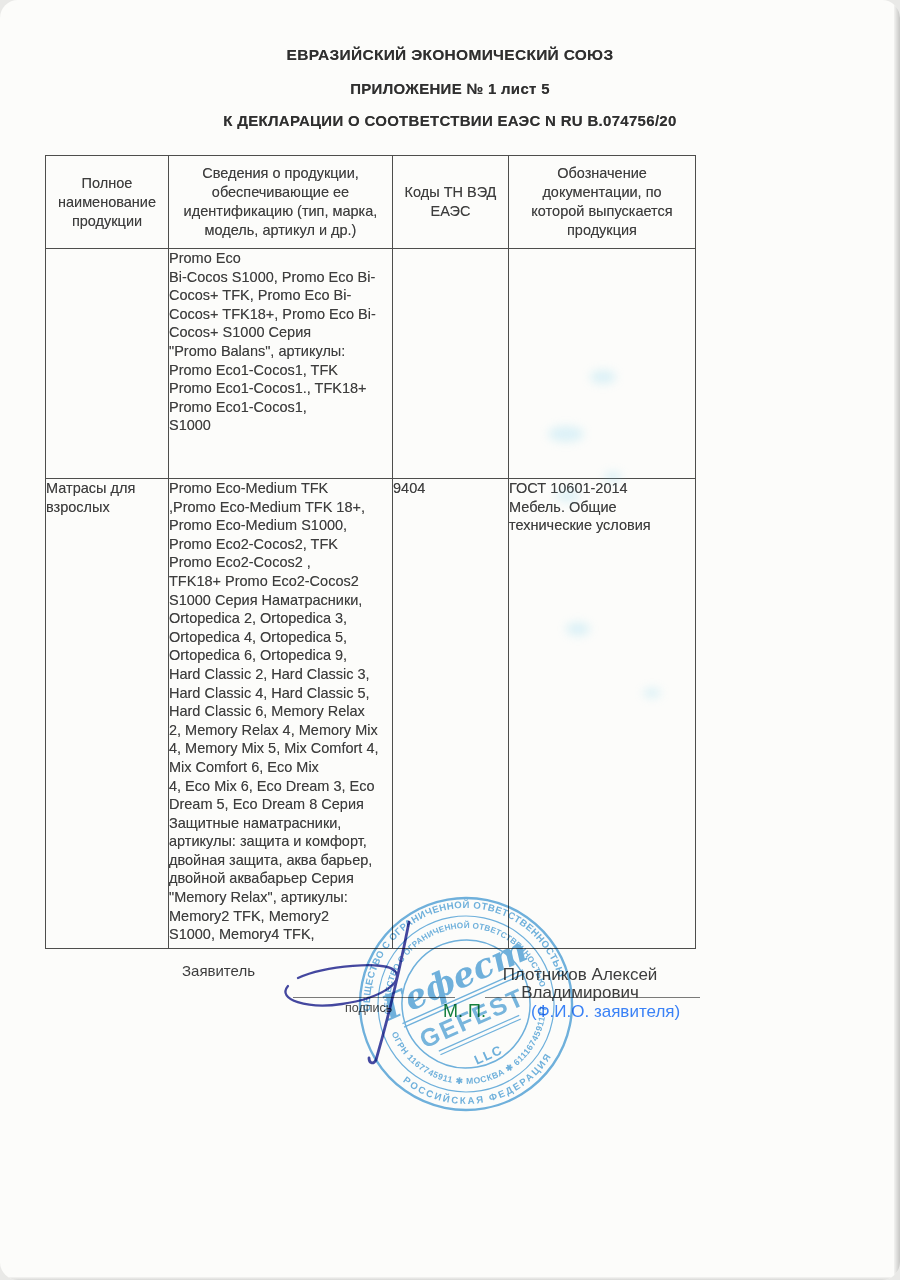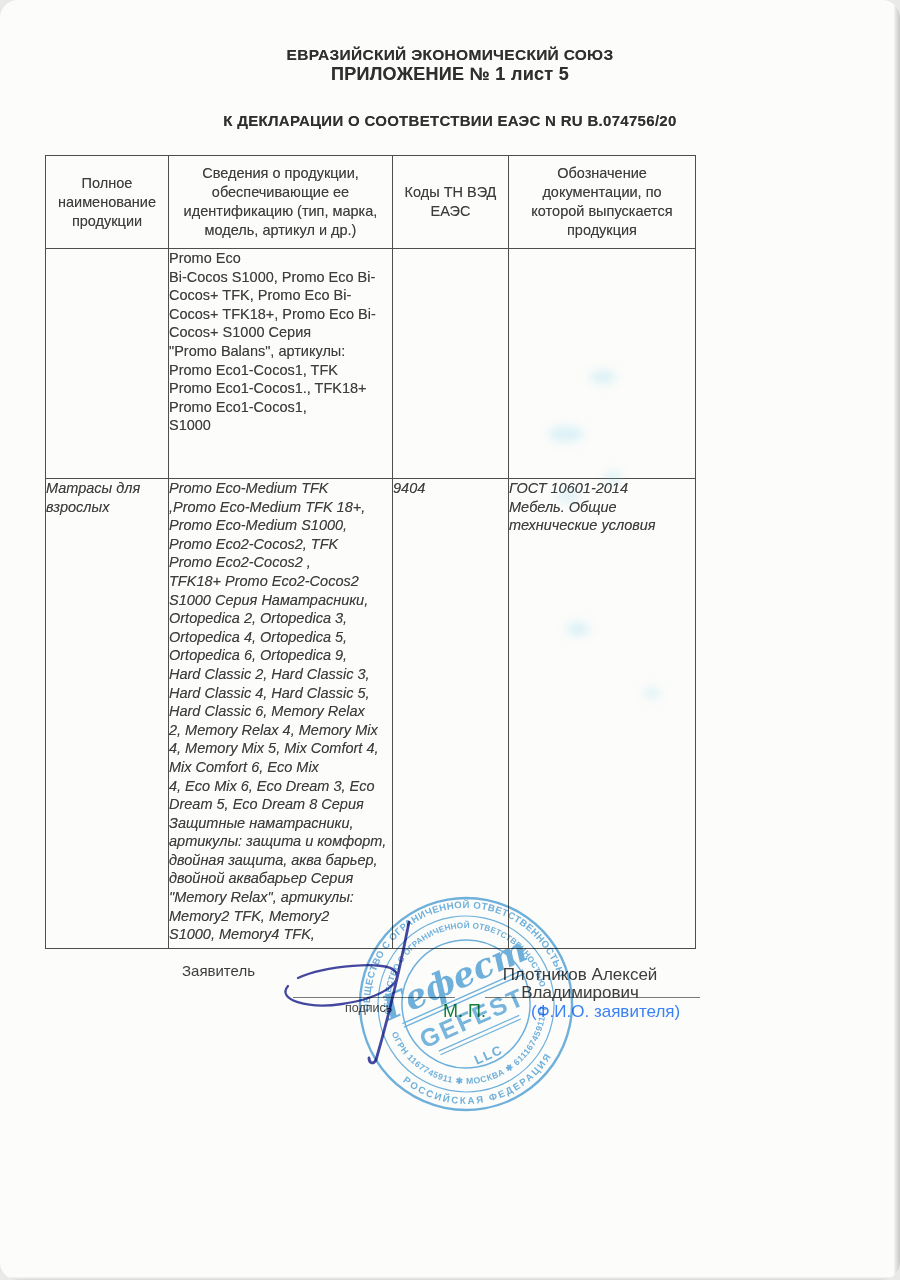--- a/index.html
+++ b/index.html
@@ -11,39 +11,39 @@
     border-radius:18px;
   }
   .scan-edge-right{position:absolute;top:0;right:0;width:6px;height:100%;
     background:linear-gradient(to right,#f3f3f1,#c6c6c4);}
   .scan-edge-bottom{position:absolute;bottom:0;left:0;width:100%;height:3px;
     background:linear-gradient(to bottom,#f5f5f3,#d8d8d6);}
   .doc-header{position:absolute;left:0;top:0;width:100%;text-align:center;}
   .h-line{font-weight:bold;color:#2f2f2f;letter-spacing:.3px;
     text-shadow:0 0 .5px rgba(47,47,47,.55);}
   .h-line.l1{position:absolute;top:46px;width:100%;font-size:15.5px;}
-  .h-line.l2{position:absolute;top:64px;width:100%;font-size:18px;}
+  .h-line.l2{position:absolute;top:80px;width:100%;font-size:15px;}
   .h-line.l3{position:absolute;top:112px;width:100%;font-size:15px;}
 
   table.products{
     position:absolute;left:45px;top:155px;border-collapse:collapse;
     table-layout:fixed;width:650px;
   }
   table.products th,table.products td{
     border:1px solid #4e4e4c;vertical-align:top;
     font-size:14.5px;line-height:18.6px;color:#3d3d3d;
     text-shadow:0 0 .4px rgba(61,61,61,.5);
     padding:0;overflow:hidden;
   }
   table.products th{
     font-weight:normal;vertical-align:middle;text-align:center;
     white-space:pre-line;height:88px;padding:2px 4px;line-height:19px;
   }
   tr.row-first{height:230px;}
-  tr.row-second{height:470px;font-style:italic;}
+  tr.row-second{height:470px;}
   td.cell-name{white-space:pre-line;padding-left:9px;}
   td.v-mid{vertical-align:middle;}
   td.cell-details{white-space:pre-line;padding:6px 4px 0 13px;}
   td.cell-code{padding:7px 4px 0 9px;margin-top:37px;}
   td.cell-docs{white-space:pre-line;padding:6px 4px 0 9px;}
 
   .footer-label{position:absolute;left:182px;top:962px;font-size:15px;}
   .sig-line1{position:absolute;left:293px;top:997px;width:162px;height:0;
     border-top:1.3px solid #7a7a78;}
   .sig-caption{position:absolute;left:345px;top:1001px;font-size:12.5px;color:#454545;}

